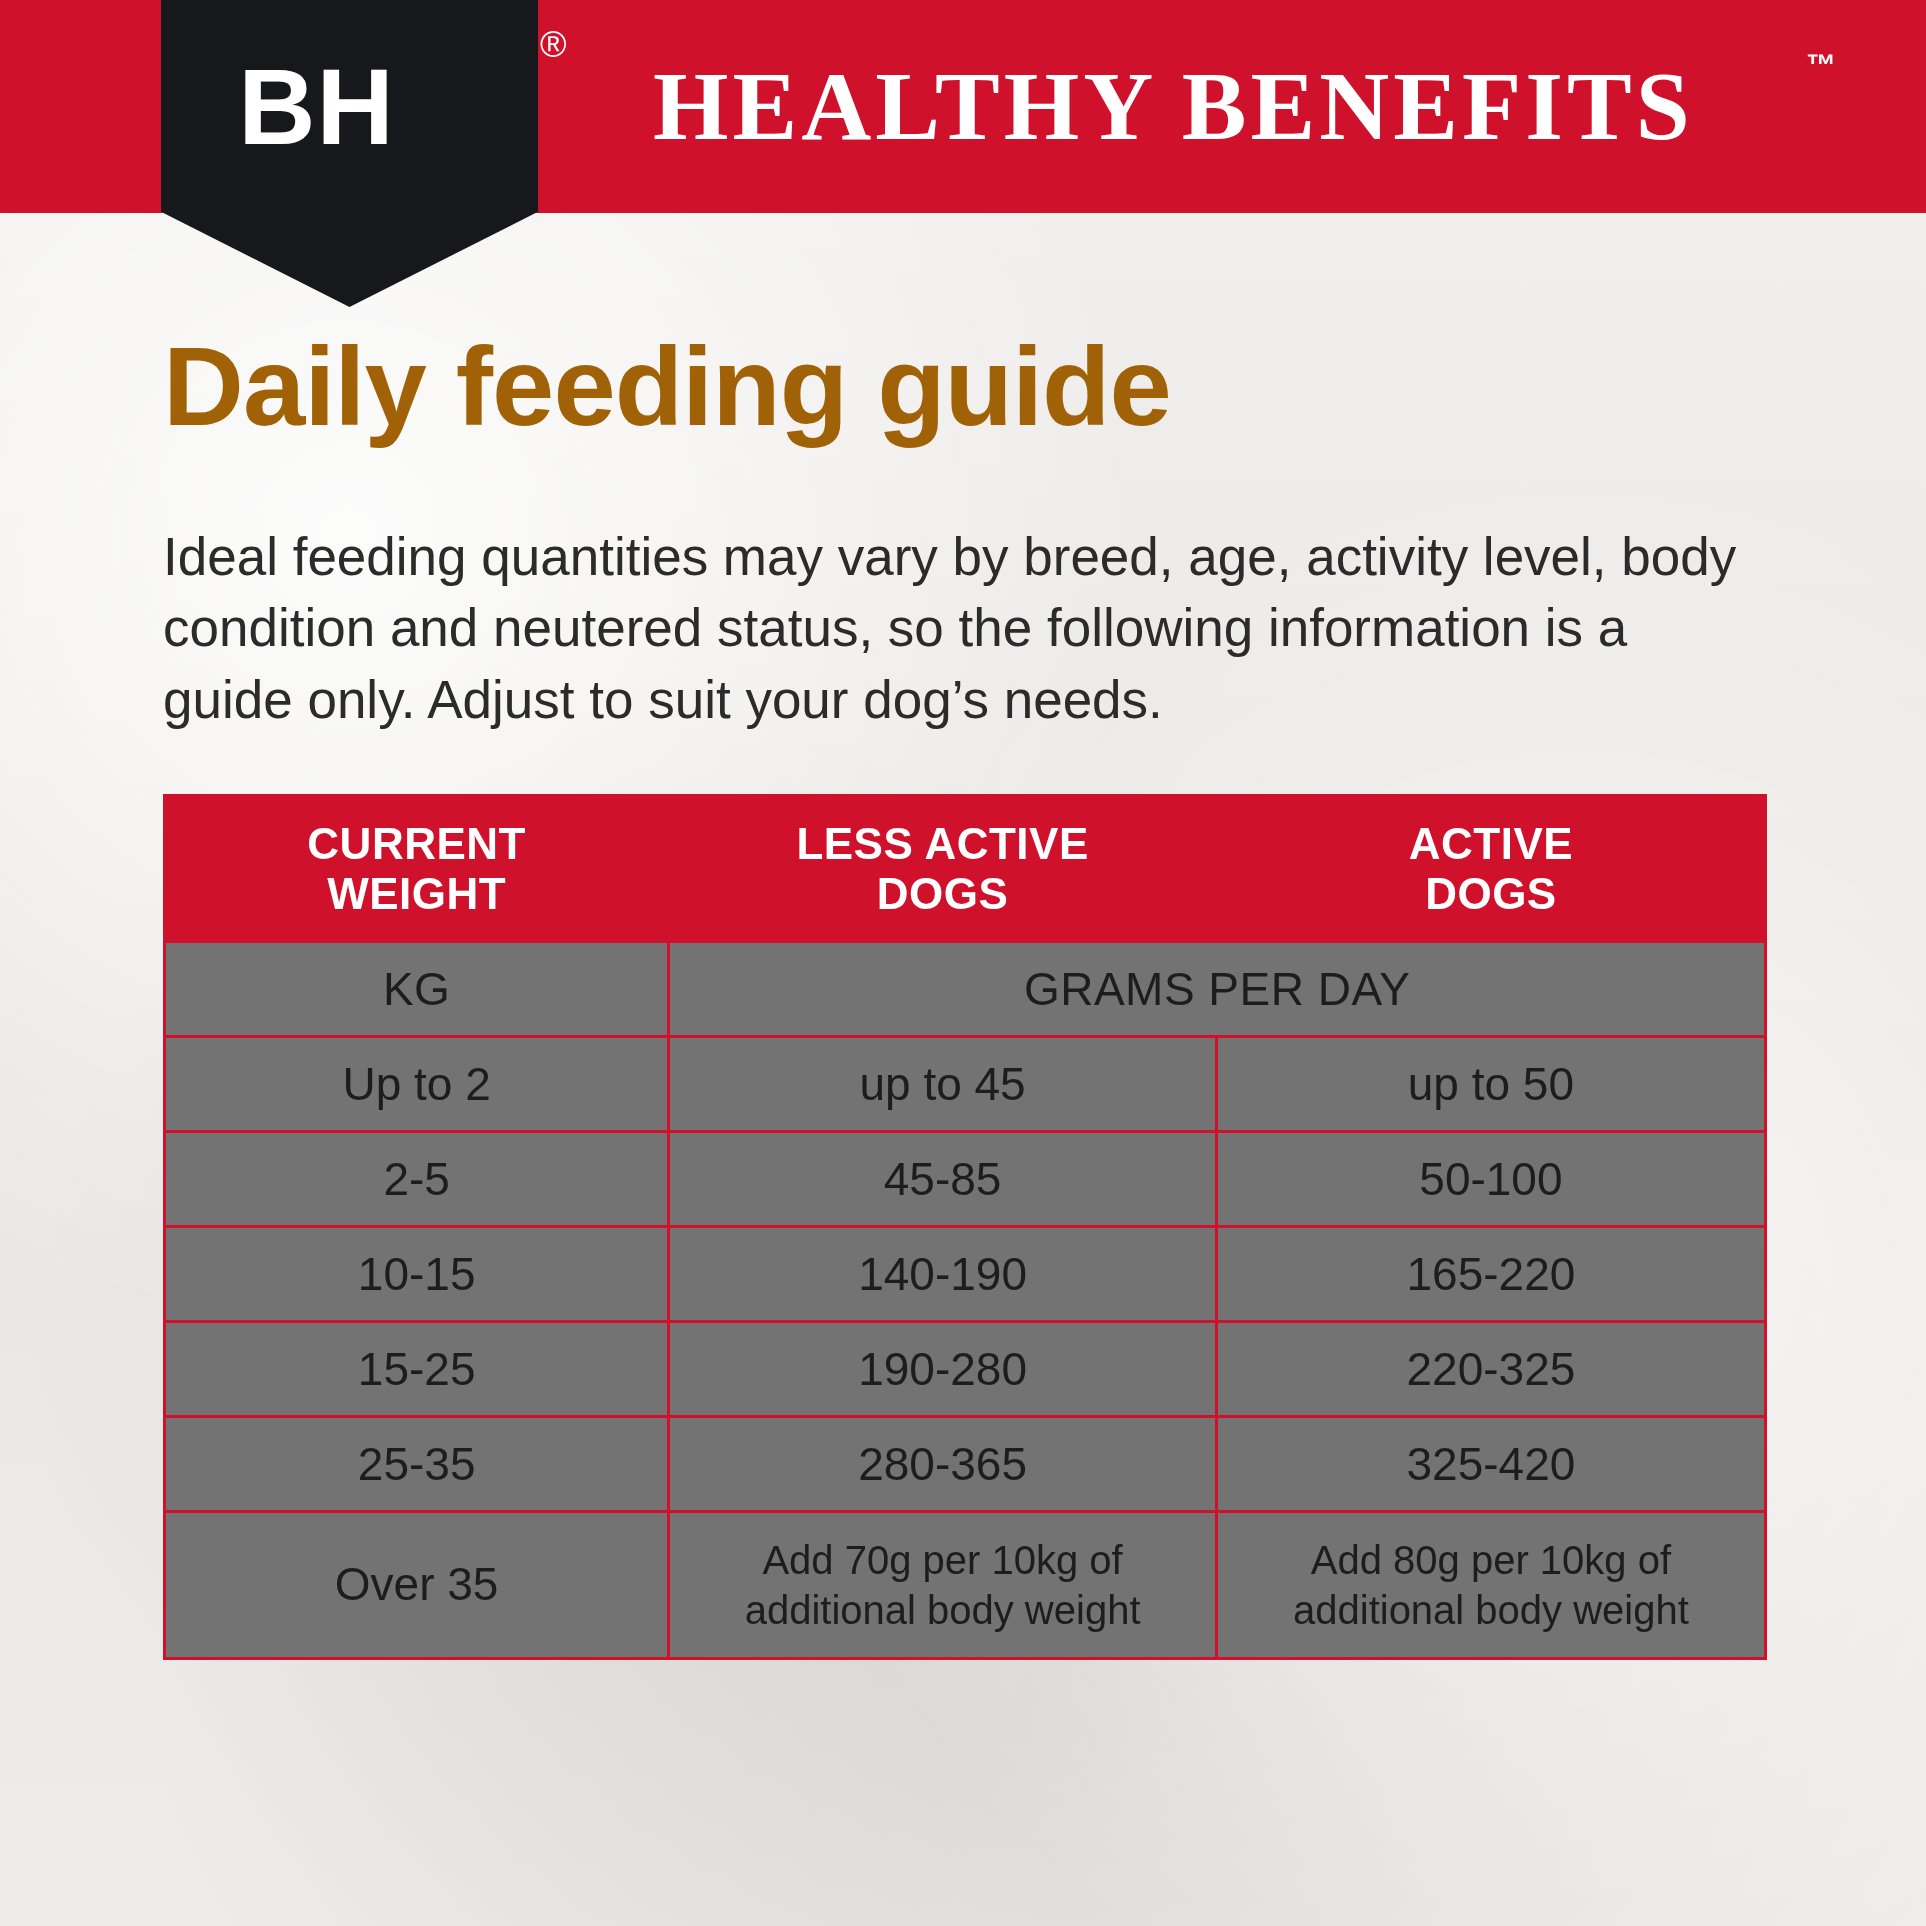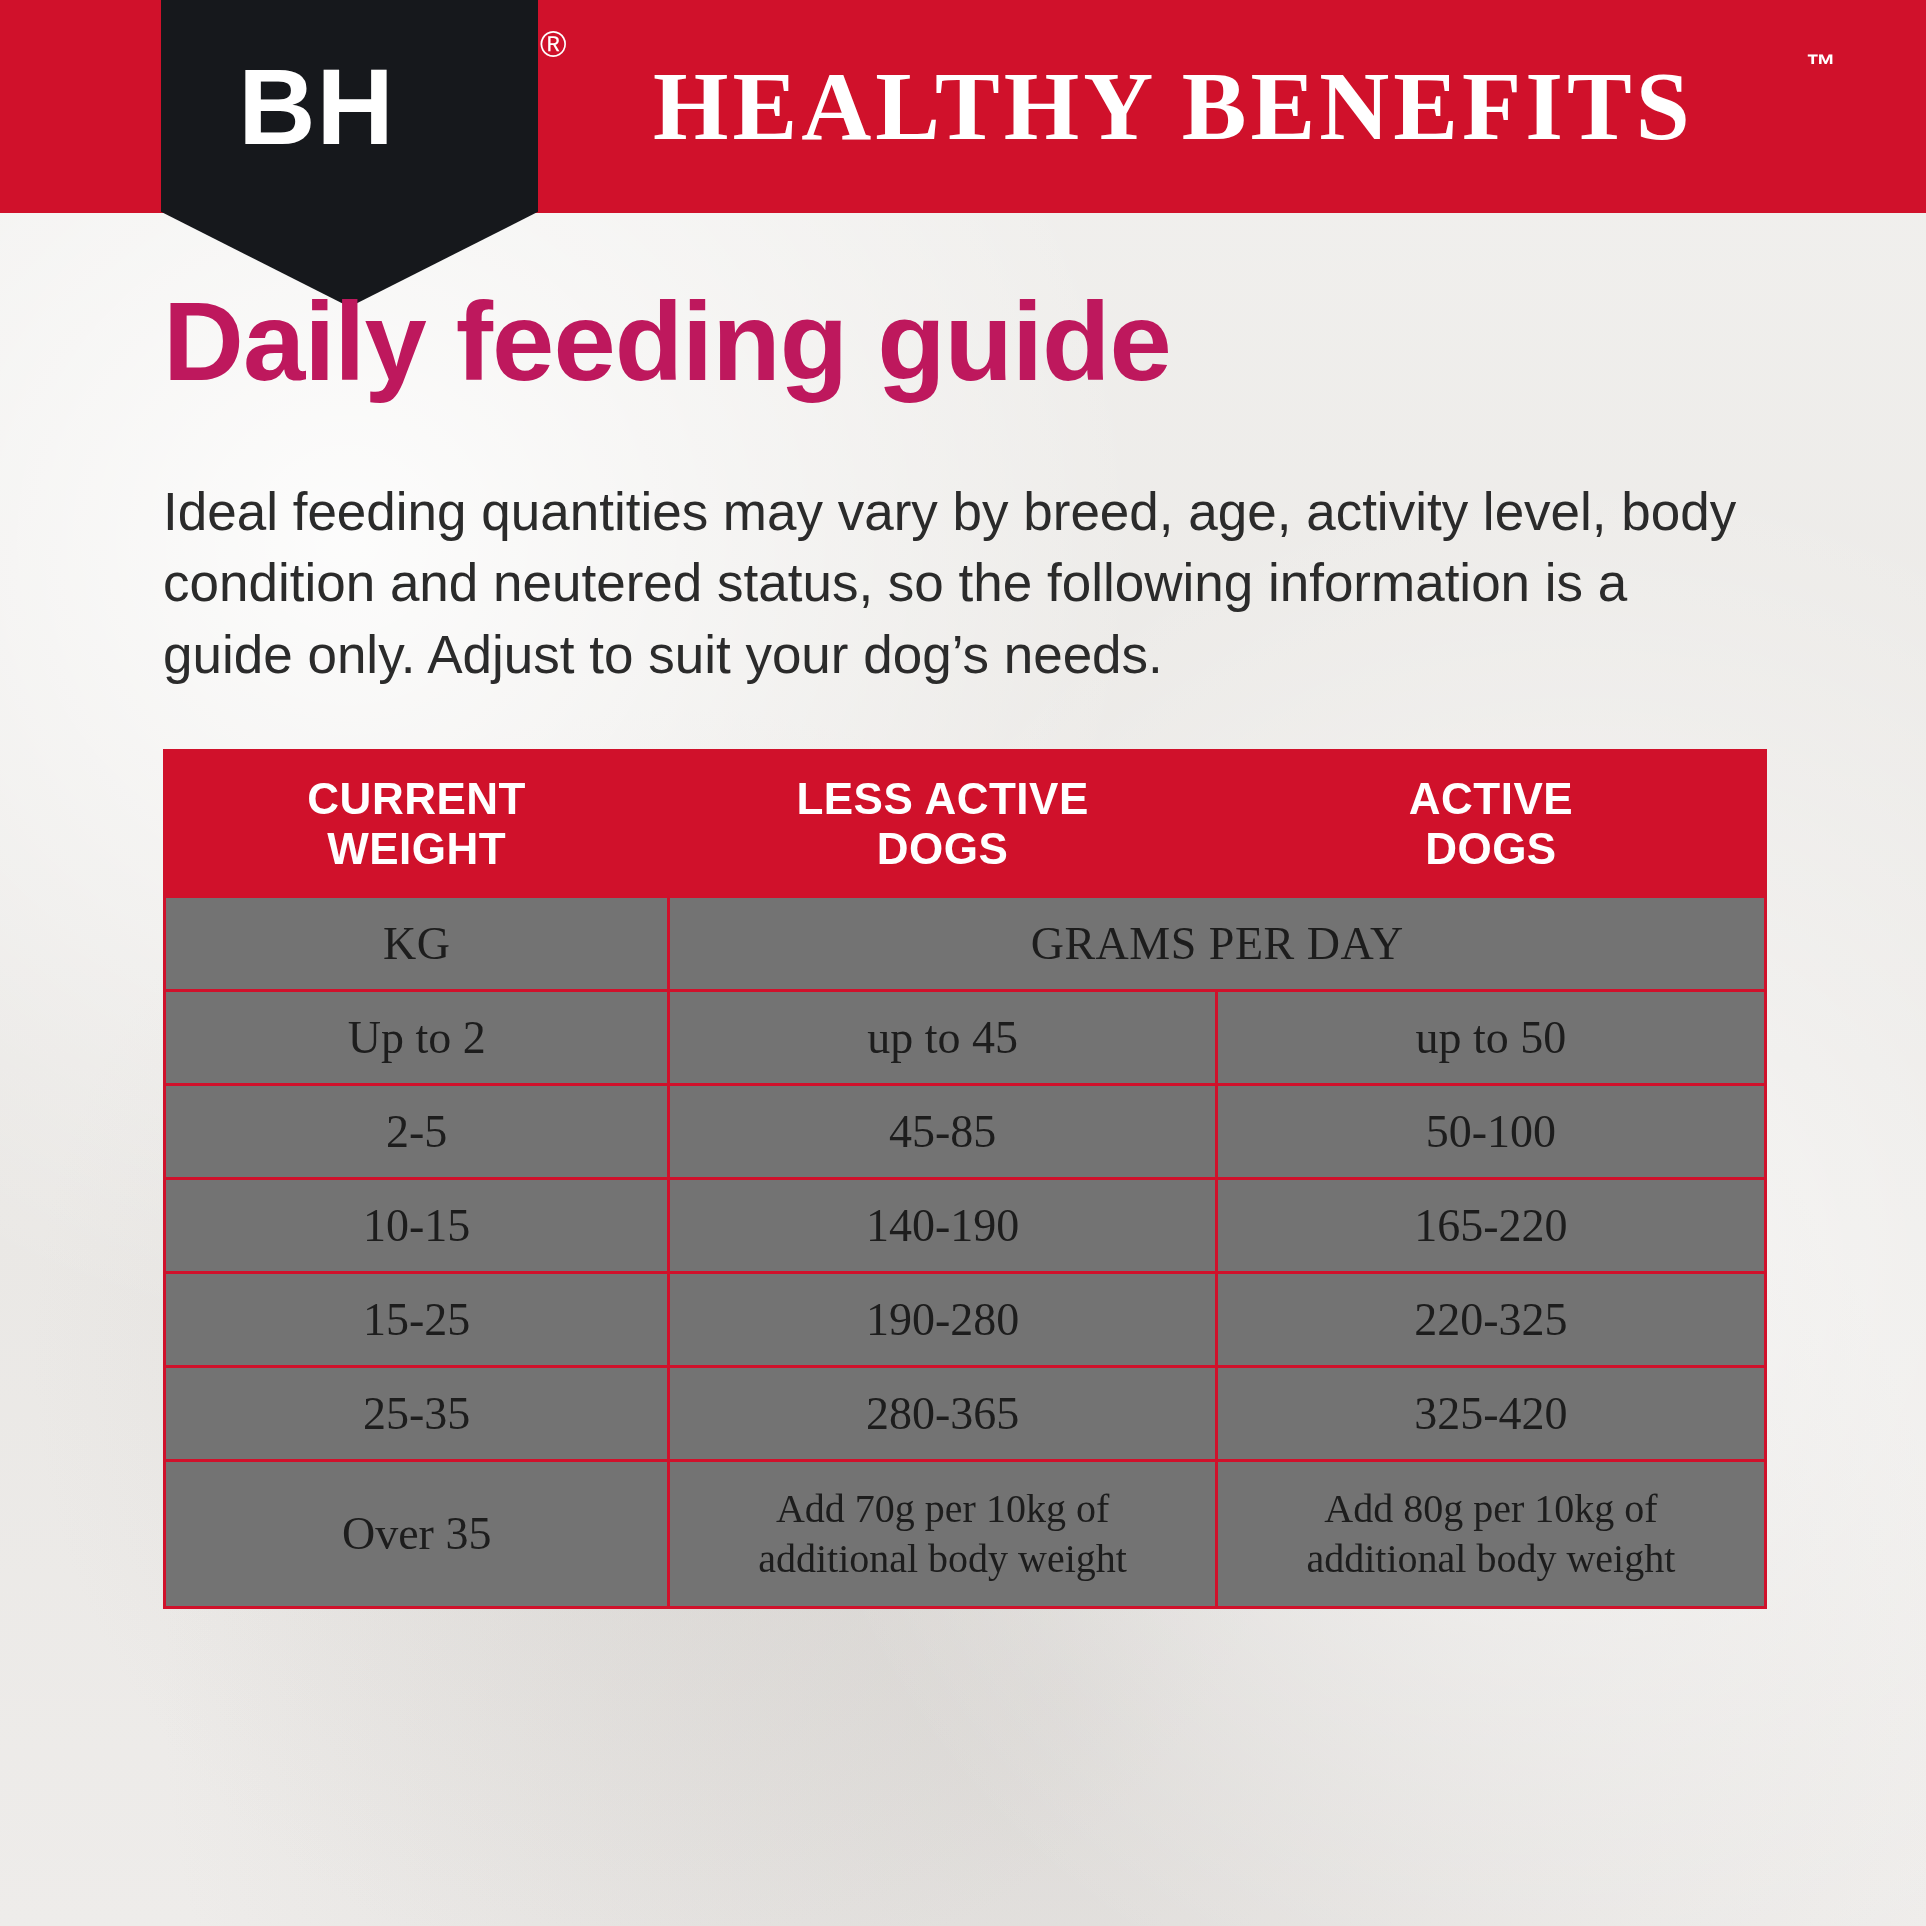--- a/index.html
+++ b/index.html
@@ -94,22 +94,22 @@
     z-index: 4;
   }
 
   
   .content {
     position: relative;
     z-index: 2;
     padding: 0 163px;
   }
   .page-title {
-    margin-top: 70px;
-    color: #be185d;
+    margin-top: 115px;
+    color: #a16207;
     font-size: 112px;
     font-weight: bold;
     letter-spacing: -1px;
     line-height: 1.05;
   }
   .intro {
     color: #2b2b2b;
     font-size: 53px;
     line-height: 1.35;
     max-width: 1604px;
@@ -146,21 +146,20 @@
   .subhead td {
     font-size: 42px;
     font-weight: bold;
     padding: 20px 10px;
     letter-spacing: 0.5px;
   }
   .feeding-table tbody td {
     font-size: 46px;
     padding: 19px 10px;
     font-weight: normal;
-    font-family: Liberation Serif, serif;
   }
   .feeding-table tbody tr.last td {
     font-size: 40px;
     line-height: 1.25;
     padding: 22px 30px;
   }
   .feeding-table tbody tr.last td.weight-cell {
     font-size: 46px;
   }
   .col-weight { width: 31.5%; }

